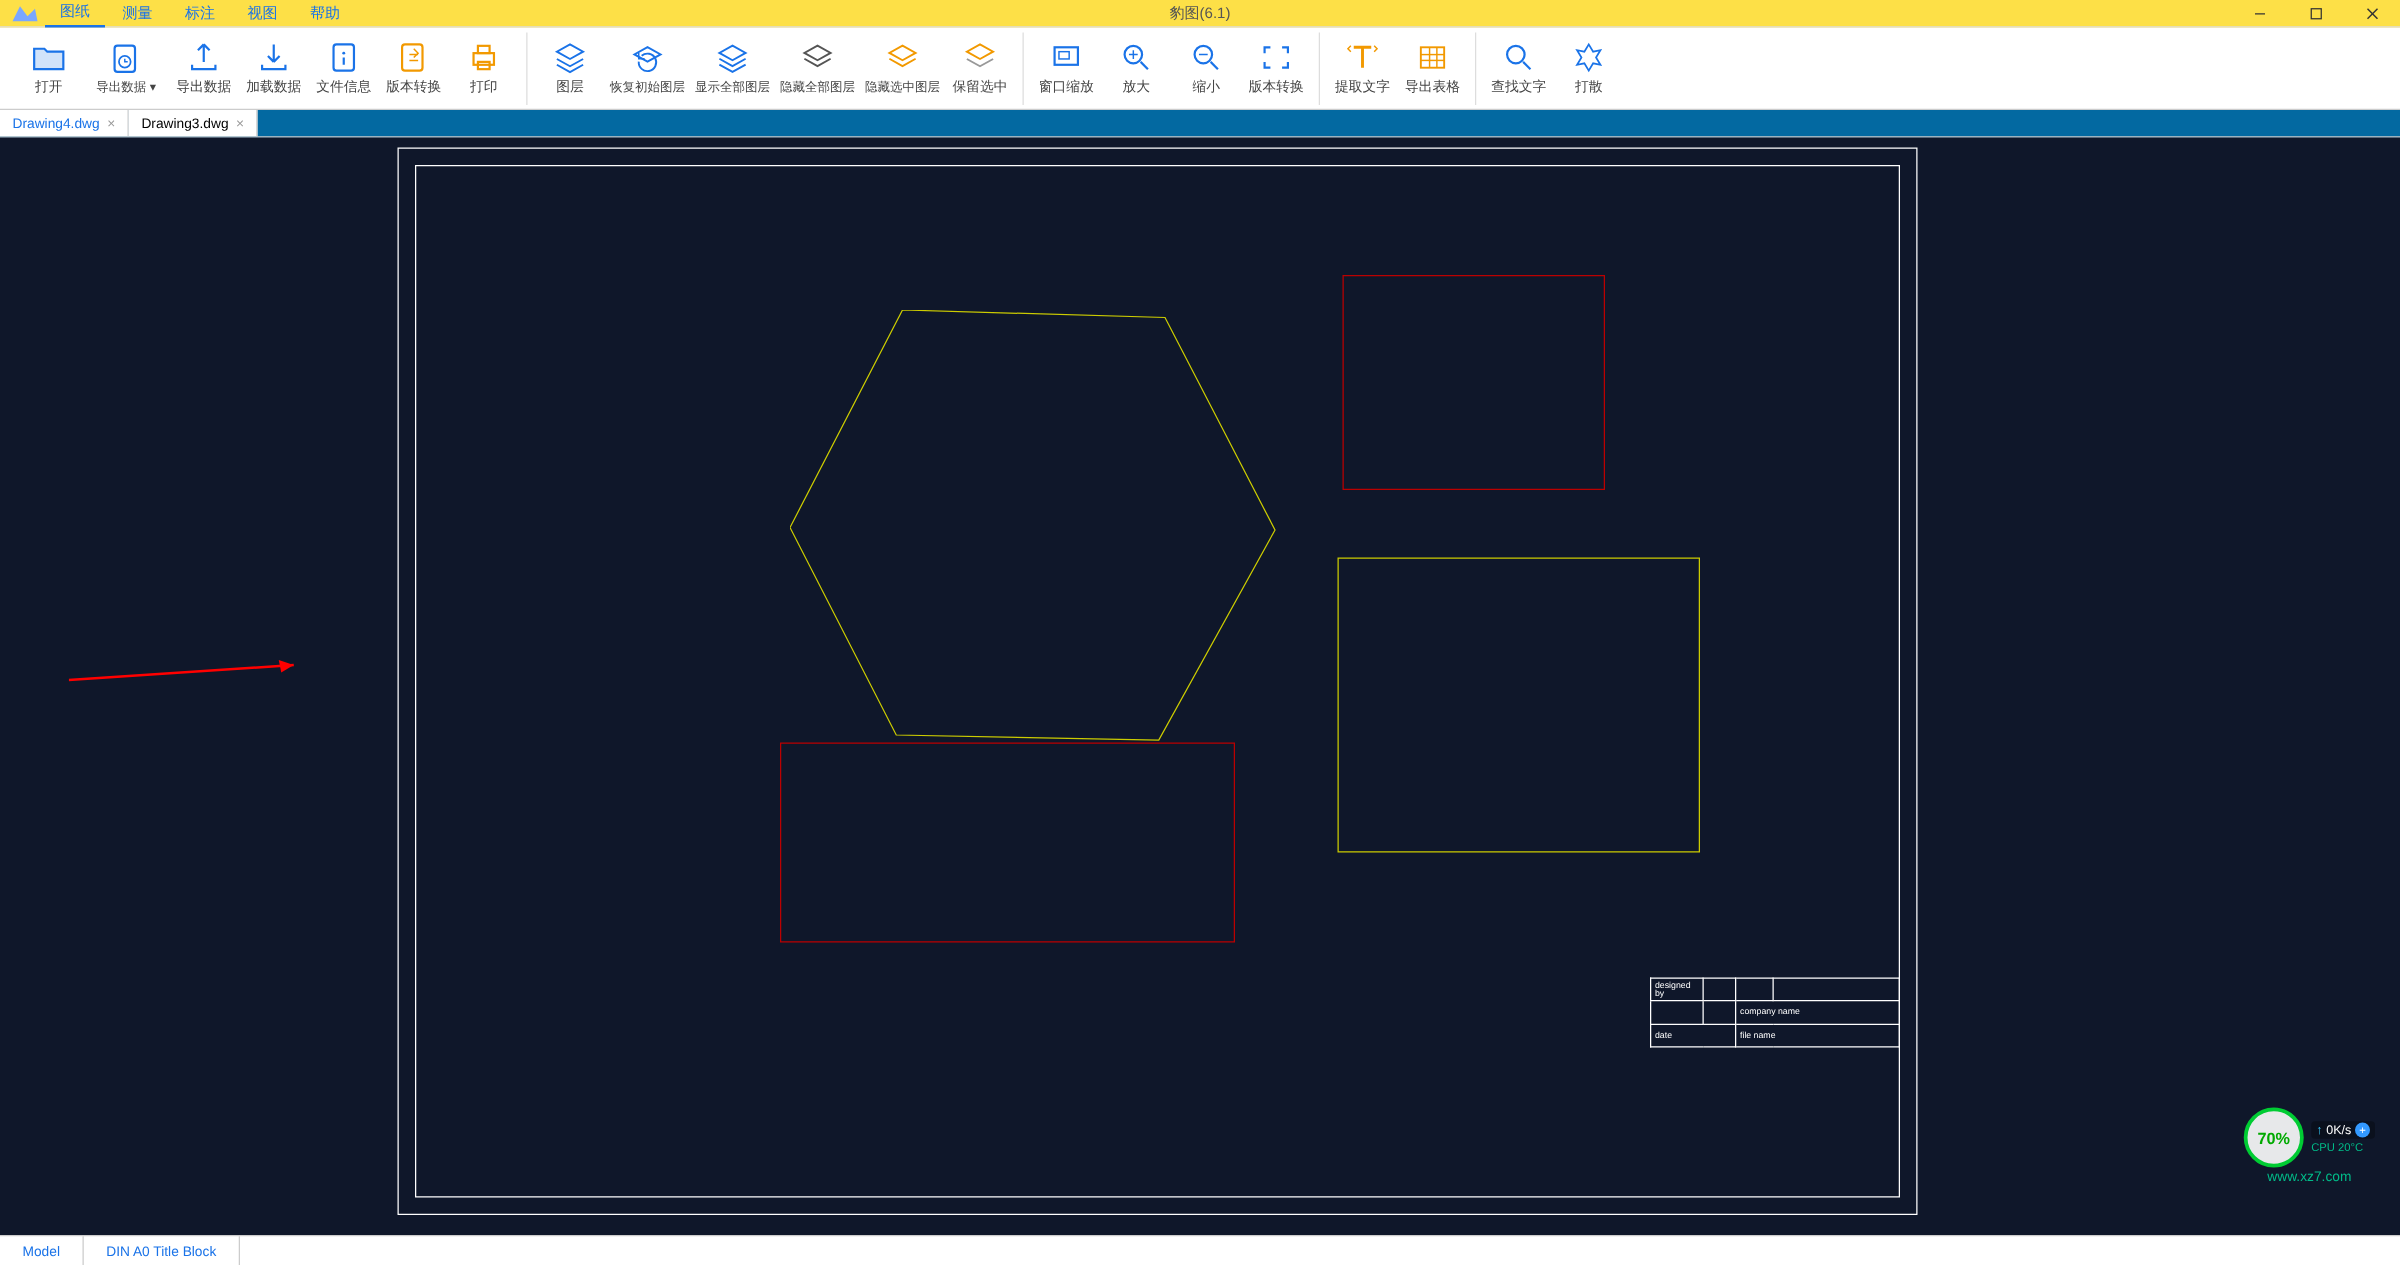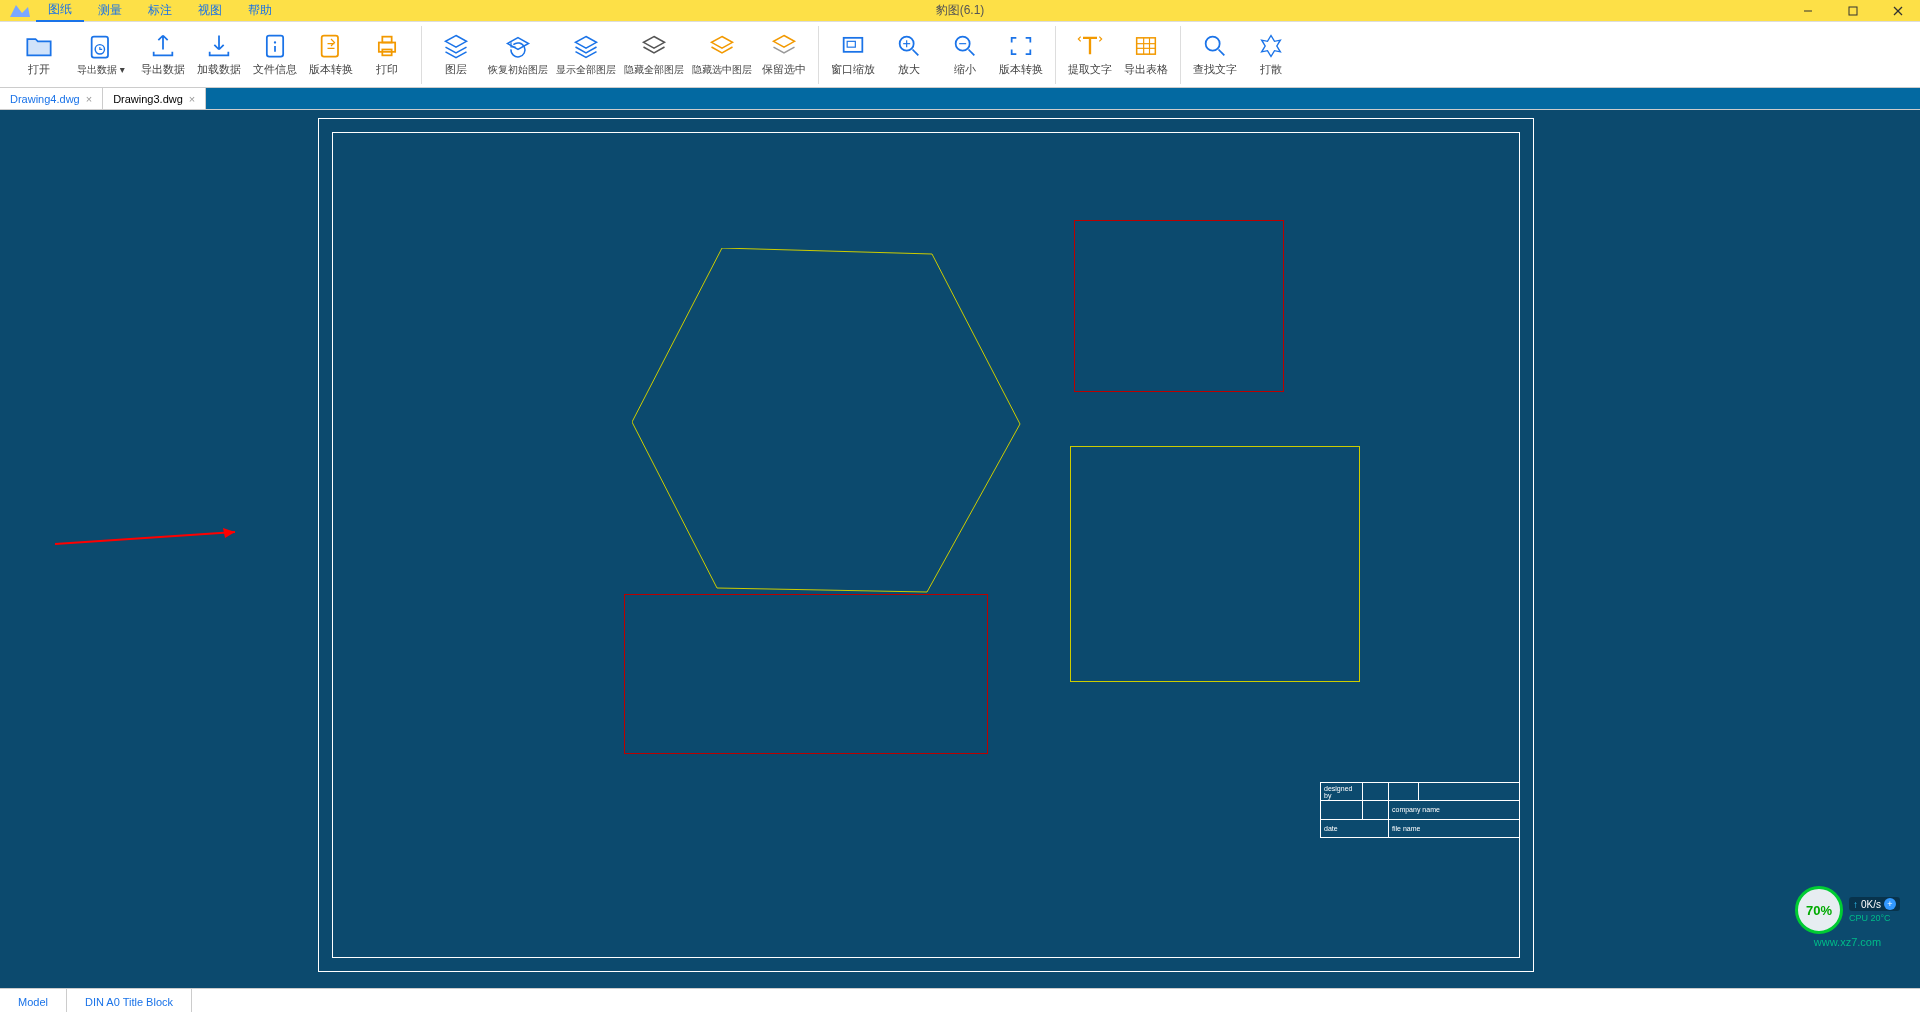--- a/index.html
+++ b/index.html
@@ -21,21 +21,21 @@
 .tool-icon { width: 28px; height: 28px; margin-bottom: 2px; color: #1a73e8; }
 .tool-icon.orange { color: #f29900; }
 .tool-label { font-size: 11px; color: #444; white-space: nowrap; }
 .tool-label.small { font-size: 10px; }
 
 .tabbar { height: 22px; background: #0369a1; border-bottom: 1px solid #ccc; display: flex; align-items: stretch; }
 .file-tab { display: flex; align-items: center; padding: 0 10px; font-size: 11px; border-right: 1px solid #ccc; background: #fff; cursor: pointer; gap: 6px; }
 .file-tab.active { color: #1a73e8; }
 .file-tab .close { color: #999; font-size: 11px; }
 
-.canvas-area { flex: 1; background: #0c4a6e; position: relative; overflow: hidden; }
+.canvas-area { flex: 1; background: #0f172a; position: relative; overflow: hidden; }
 .drawing-frame { position: absolute; border: 1px solid #fff; }
 .drawing-frame.outer { left: 318px; top: 8px; width: 1216px; height: 854px; }
 .drawing-frame.inner { left: 332px; top: 22px; width: 1188px; height: 826px; }
 
 .hexagon { position: absolute; left: 632px; top: 138px; }
 .rect { position: absolute; background: transparent; }
 .rect.red1 { left: 1074px; top: 110px; width: 210px; height: 172px; border: 1px solid #b00; }
 .rect.yellow { left: 1070px; top: 336px; width: 290px; height: 236px; border: 1px solid #cccc00; }
 .rect.red2 { left: 624px; top: 484px; width: 364px; height: 160px; border: 1px solid #b00; }
 .titleblock { position: absolute; right: 400px; bottom: 150px; width: 200px; height: 56px; }

